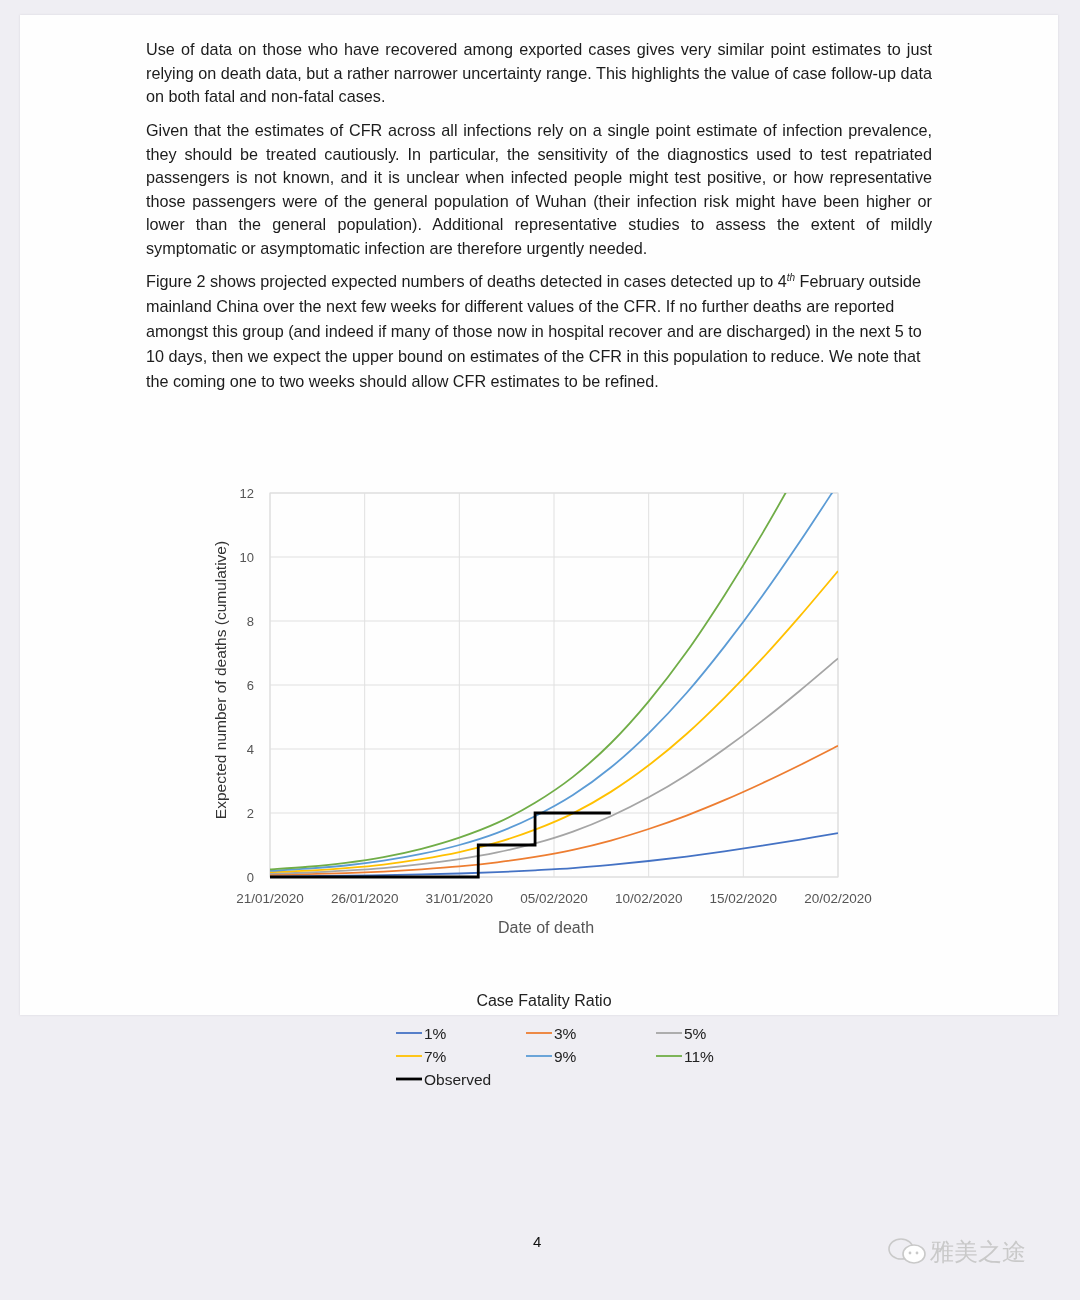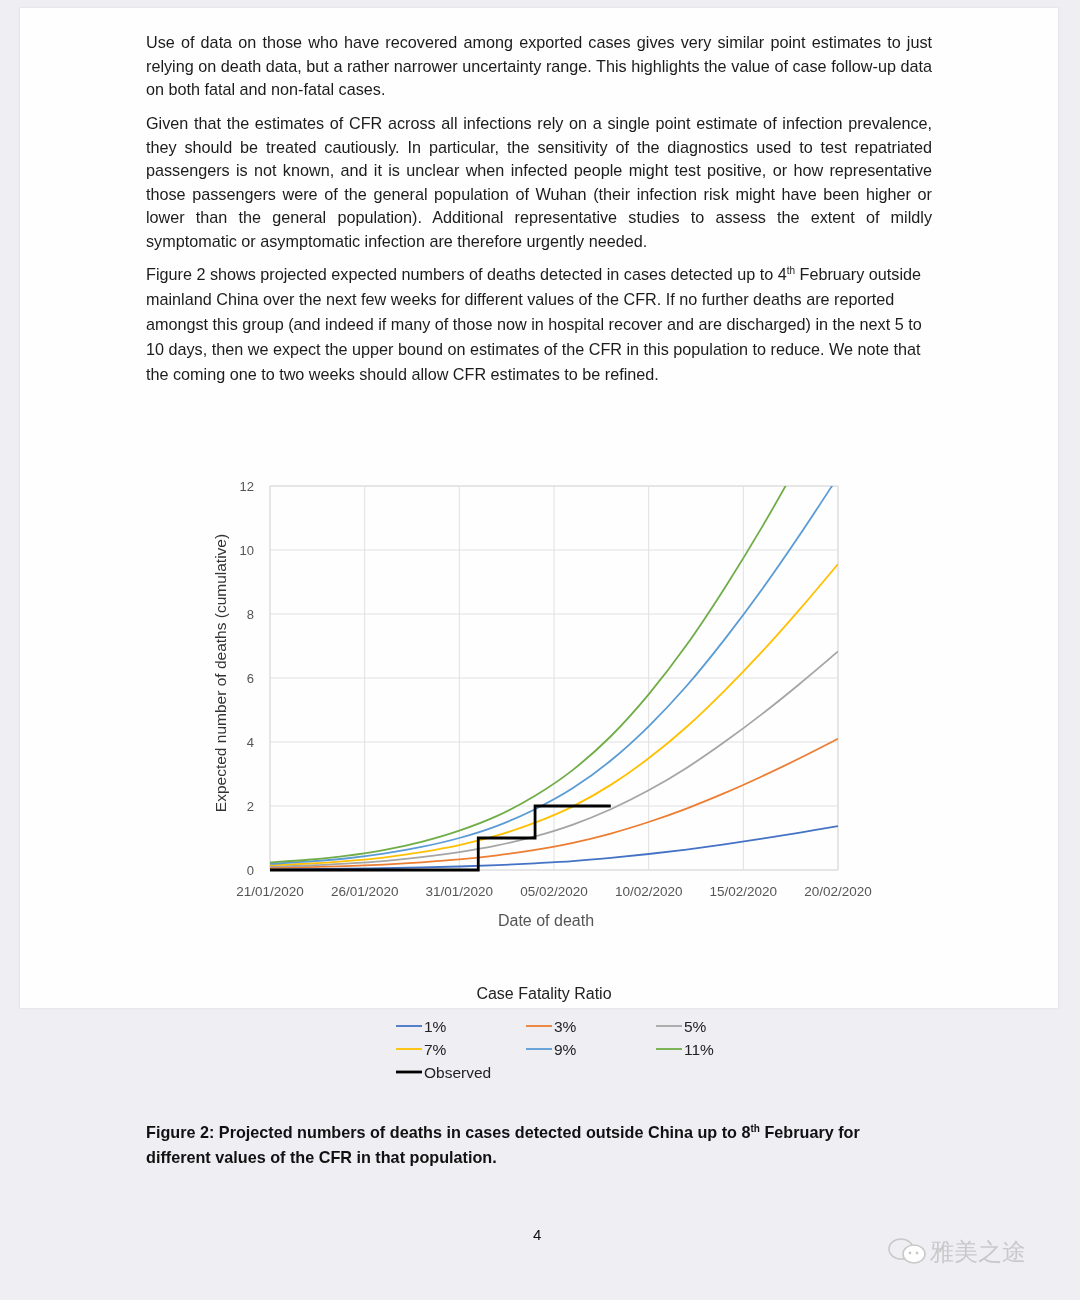--- a/index.html
+++ b/index.html
@@ -1,21 +1,21 @@
 <!DOCTYPE html>
 <html><head>
 <meta charset="utf-8">
 <style>
   html,body{margin:0;padding:0;}
   body{width:1080px;height:1300px;background:#efeef3;position:relative;overflow:hidden;font-family:"Liberation Sans",sans-serif;}
-  .page{position:absolute;left:20px;top:8px;width:1038px;height:1000px;background:#fefefe;box-shadow:0 0 2px #d6d5db;}
+  .page{position:absolute;left:20px;top:15px;width:1038px;height:1000px;background:#fefefe;box-shadow:0 0 2px #d6d5db;}
   .para{position:absolute;left:126px;width:786px;font-family:"Liberation Sans",sans-serif;color:#1c1c1c;font-size:16.2px;line-height:23.5px;margin:0;}
   .para.just{text-align:justify;}
   .para.loose{line-height:25px;}
-  sup{font-size:10px;line-height:0;}
+  sup{font-size:10px;line-height:0;font-style:italic;}
   svg text{font-family:"Liberation Sans",sans-serif;}
   .caption{position:absolute;left:126px;top:1112px;width:780px;font-weight:bold;font-size:16.2px;line-height:25px;color:#111;margin:0;}
   .pagenum{position:absolute;left:513px;top:1218px;font-size:15px;color:#111;}
   .watermark{position:absolute;left:886px;top:1236px;display:flex;align-items:center;color:#c9c9c9;font-size:24px;font-family:"DejaVu Sans",sans-serif;}
 </style>
 </head>
 <body>
 
 <div class="page">
   <p class="para just" style="top:23px;">Use of data on those who have recovered among exported cases gives very similar point estimates to just relying on death data, but a rather narrower uncertainty range. This highlights the value of case follow-up data on both fatal and non-fatal cases.</p>
@@ -98,21 +98,20 @@
           <line x1="636" x2="662" y1="1041" y2="1041" stroke="#70ad47" stroke-width="1.8"></line>
           <text x="664" y="1047" font-size="15.5" fill="#222">11%</text>
         </g>
         <g>
           <line x1="376" x2="402" y1="1064" y2="1064" stroke="#000000" stroke-width="2.8"></line>
           <text x="404" y="1070" font-size="15.5" fill="#222">Observed</text>
         </g>
       </g>
   </svg>
 
-  <p class="caption"><span>Figure 2: Projected numbers of deaths in cases detected outside China up to 8</span><sup>th</sup><span> February for different values of the CFR in that population.</span></p>
 
   <div class="pagenum">4</div>
 </div>
 
 <div class="watermark">
   <svg width="44" height="30" viewBox="0 0 44 30">
     <ellipse cx="15" cy="12" rx="12" ry="10" fill="none" stroke="#c9c9c9" stroke-width="1.6"></ellipse>
     <ellipse cx="28" cy="17" rx="11" ry="9" fill="#fff" stroke="#c9c9c9" stroke-width="1.6"></ellipse>
     <circle cx="24" cy="16" r="1.4" fill="#c9c9c9"></circle>
       <circle cx="31" cy="16" r="1.4" fill="#c9c9c9"></circle>

